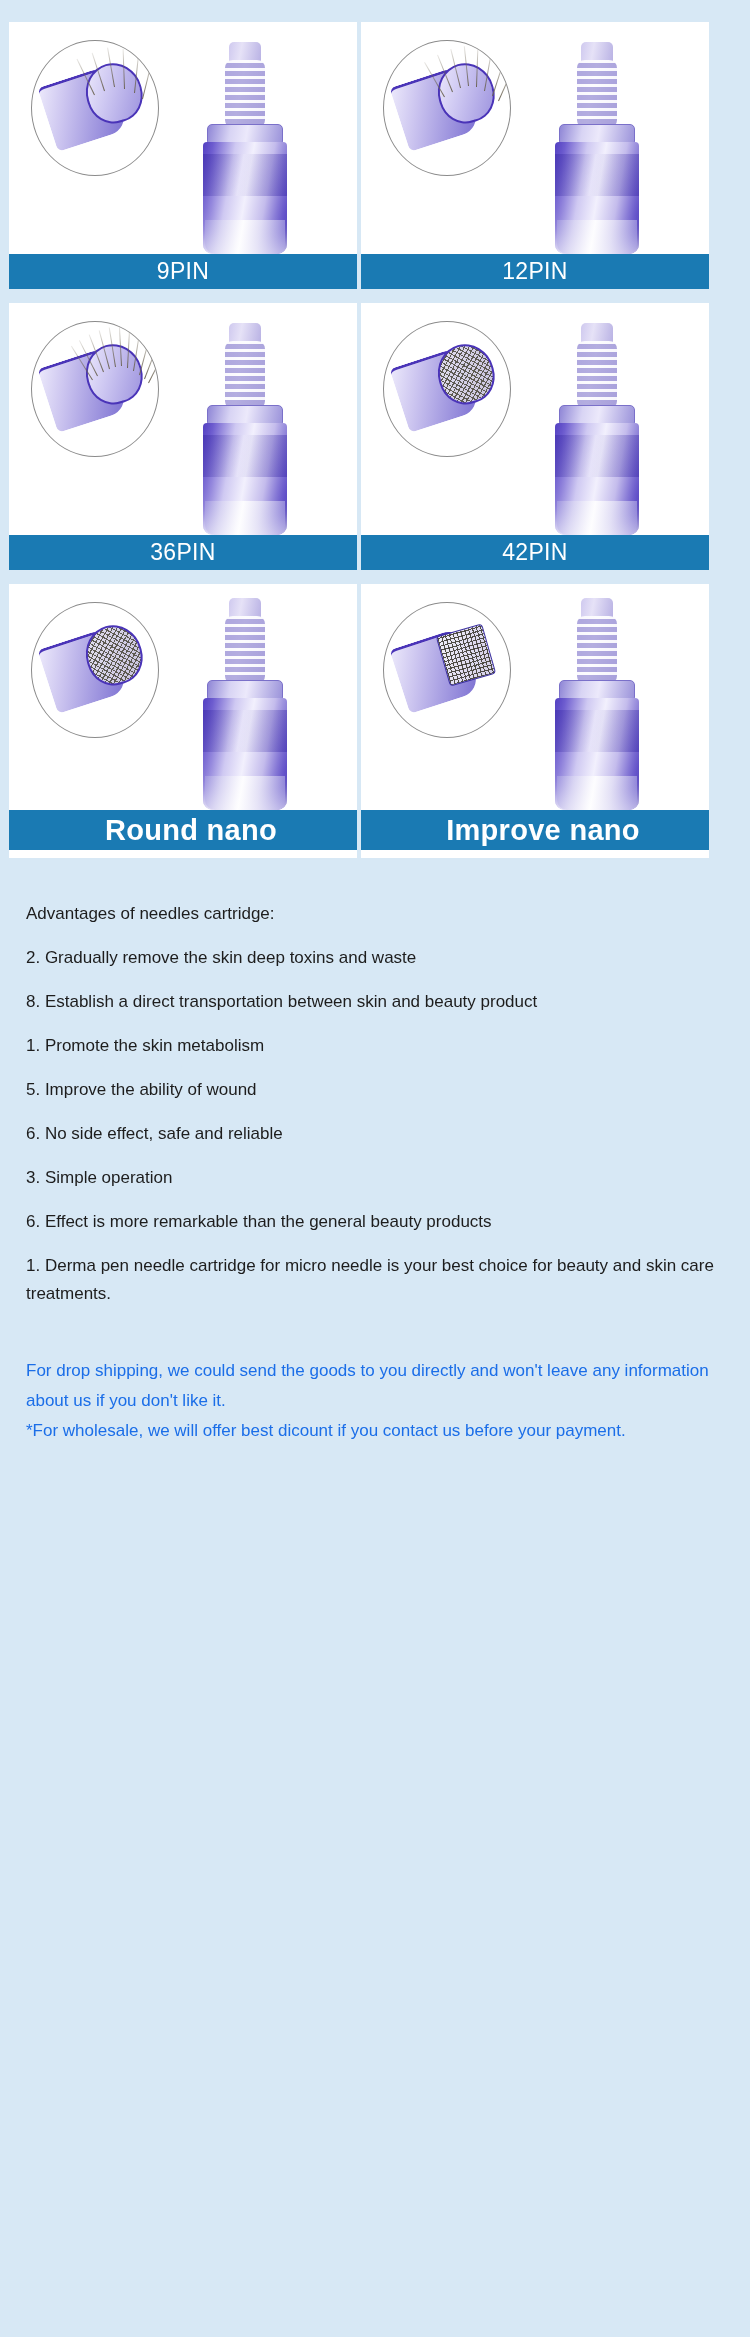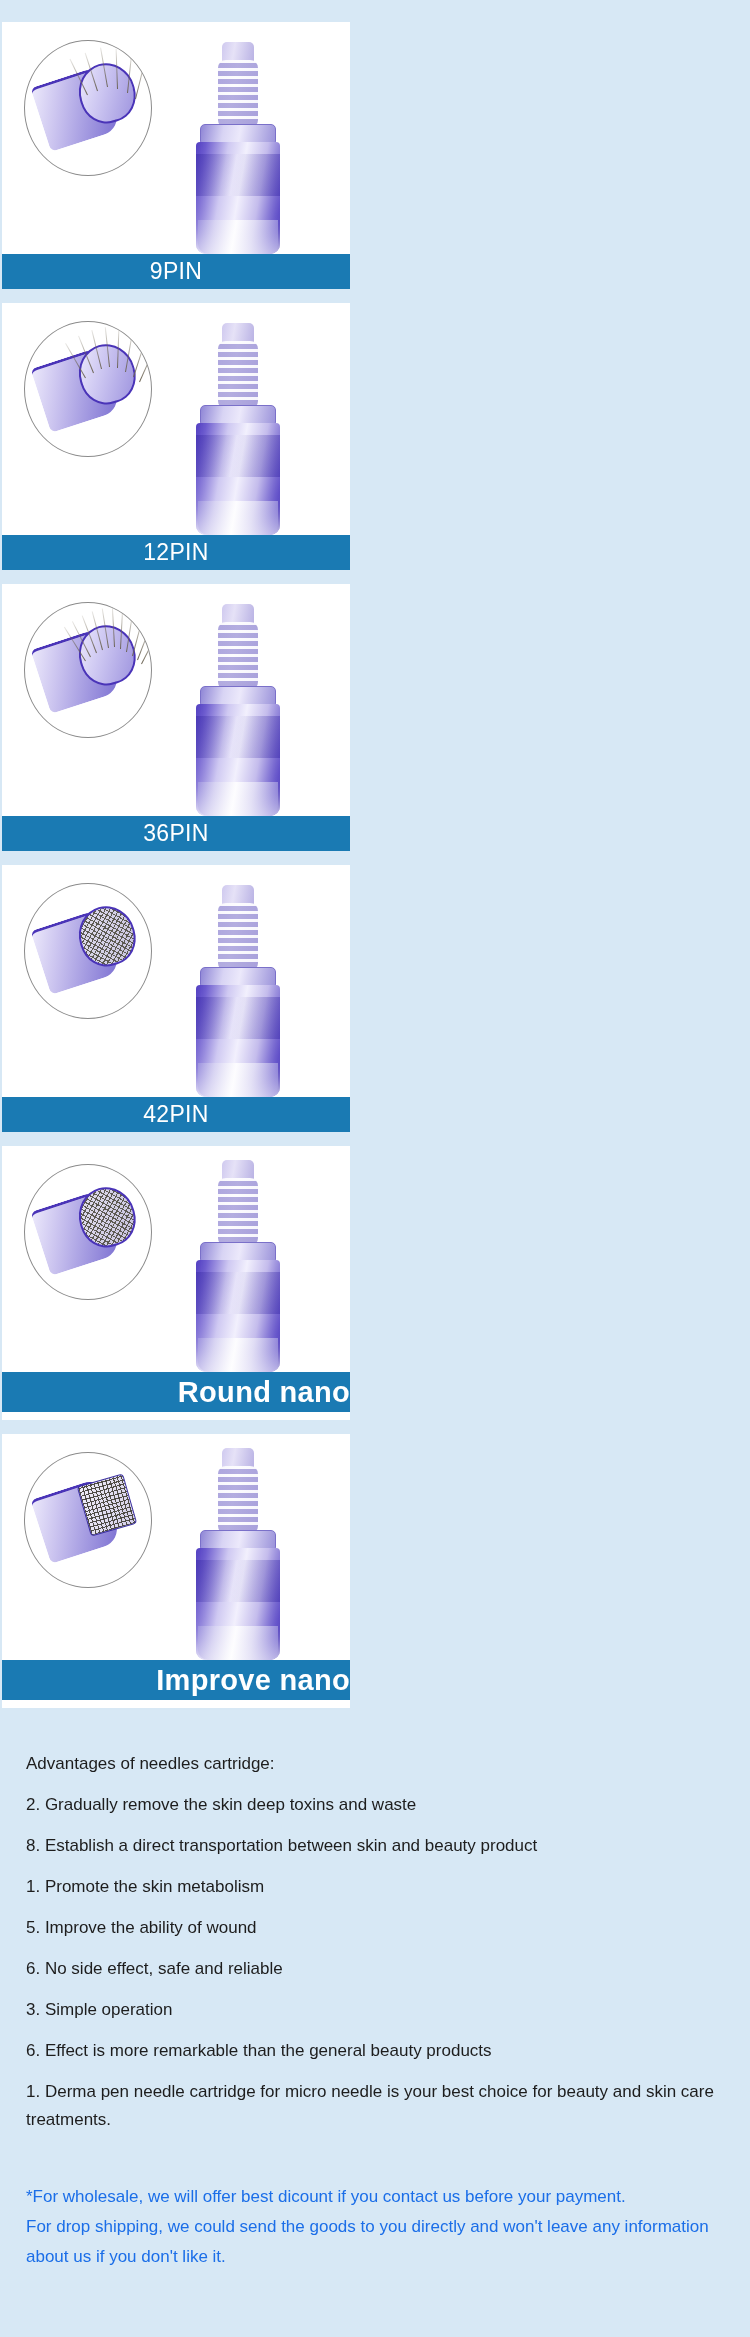--- a/index.html
+++ b/index.html
@@ -17,26 +17,25 @@
   .page {
     position: relative;
     width: 750px;
     height: 2337px;
     background: #d7e8f5;
     box-sizing: border-box;
   }
 
   
   .grid {
-    padding: 22px 18px 0 2px;
+    padding: 22px 18px 0 9px;
     display: flex;
     flex-wrap: wrap;
     gap: 14px 4px;
     box-sizing: border-box;
-    flex-direction: column;
   }
   .card {
     width: 348px;
     background: #ffffff;
     display: flex;
     flex-direction: column;
     box-sizing: border-box;
   }
   .card-figure {
     position: relative;
@@ -210,41 +209,41 @@
     height: 35px;
     line-height: 35px;
     font-size: 23px;
     letter-spacing: 0.3px;
     white-space: nowrap;
     overflow: hidden;
   }
   .card-label.emphasis {
     font-size: 29px;
     font-weight: bold;
-    text-align: right;
+    text-align: center;
     padding-left: 16px;
     height: 40px;
     line-height: 40px;
   }
   .card.nano .card-figure {
     height: 226px;
   }
   .card.nano {
     padding-bottom: 8px;
   }
 
   
   .advantages {
     margin: 42px 26px 0 26px;
     color: #1d1d1d;
     font-size: 17px;
     line-height: 28px;
   }
   .advantages p {
-    margin: 4px 0 13px 0;
+    margin: 16px 0 13px 0;
   }
   .notice {
     margin: 48px 26px 0 26px;
     color: #1b6ee8;
     font-size: 17px;
     line-height: 30px;
   }
   .notice p {
     margin: 0;
   }
@@ -391,17 +390,17 @@
     <p>8. Establish a direct transportation between skin and beauty product</p>
     <p>1. Promote the skin metabolism</p>
     <p>5. Improve the ability of wound</p>
     <p>6. No side effect, safe and reliable</p>
     <p>3. Simple operation</p>
     <p>6. Effect is more remarkable than the general beauty products</p>
     <p>1. Derma pen needle cartridge for micro needle is your best choice for beauty and skin care treatments.</p>
   </div>
 
   <div class="notice">
+    <p>For drop shipping, we could send the goods to you directly and won't leave any information about us if you don't like it.</p>
     <p>*For wholesale, we will offer best dicount if you contact us before your payment.</p>
-    <p>For drop shipping, we could send the goods to you directly and won't leave any information about us if you don't like it.</p>
   </div>
 
 </div>
 
 </body></html>

